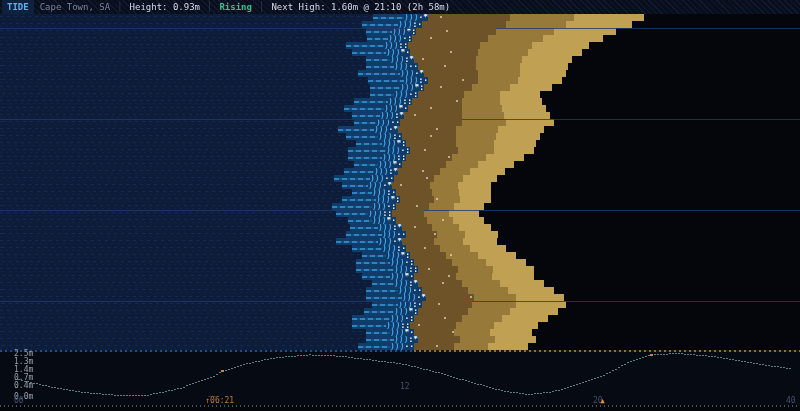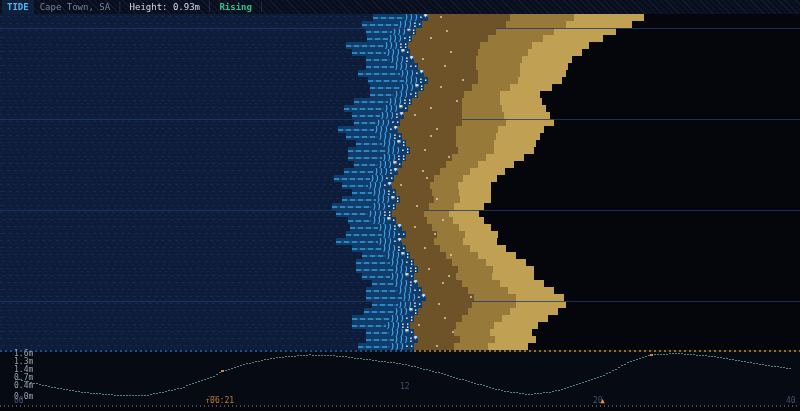--- a/index.html
+++ b/index.html
@@ -67,20 +67,21 @@
 <div class="term">
 
   <header class="statusbar">
     <span class="brand">TIDE</span>
     <span class="loc">Cape Town, SA</span>
     <span class="sep">│</span>
     <span class="val">Height: 0.93m</span>
     <span class="sep">│</span>
     <span class="trend">Rising</span>
     <span class="sep">│</span>
+    <span class="val">Next High: 1.60m @ 21:10 (2h 58m)</span>
   </header>
 
   <div class="scene" id="scene">
       <div class="row">
         <span class="o" style="width: 373px;"></span>
         <span class="s" style="width: 31px;"></span>
         <span class="wv" style="width: 24px;">)))<b>·*</b></span>
         <span class="wet" style="width: 82px;">
           <i style="left: 12px;"></i>
         </span>
@@ -578,21 +579,21 @@
         <span class="dry"></span>
       </div>
     </div>
 
   <div class="shorebreak">
     <span class="bl" id="shoreL" style="width: 414px;"></span>
     <span class="gd"></span>
   </div>
 
   <div class="graph" id="graph">
-      <div class="ylab" style="left: 14px; top: -2px;">1.6m</div>
+      <div class="ylab" style="left: 14px; top: -2px;">2.5m</div>
       <div class="ylab" style="left: 14px; top: 6.0625px;">1.3m</div>
       <div class="ylab" style="left: 14px; top: 14.125px;">1.4m</div>
       <div class="ylab" style="left: 14px; top: 22.1875px;">0.7m</div>
       <div class="ylab" style="left: 14px; top: 30.25px;">0.4m</div>
       <div class="ylab" style="left: 14px; top: 41px;">0.0m</div>
       <div class="xlab" style="left: 14px; top: 45px;">00</div>
       <div class="xlab" style="left: 207px; top: 45px;">06</div>
       <div class="xlab" style="left: 400px; top: 31px;">12</div>
       <div class="xlab" style="left: 593px; top: 45px;">20</div>
       <div class="xlab" style="left: 786px; top: 45px;">40</div>

